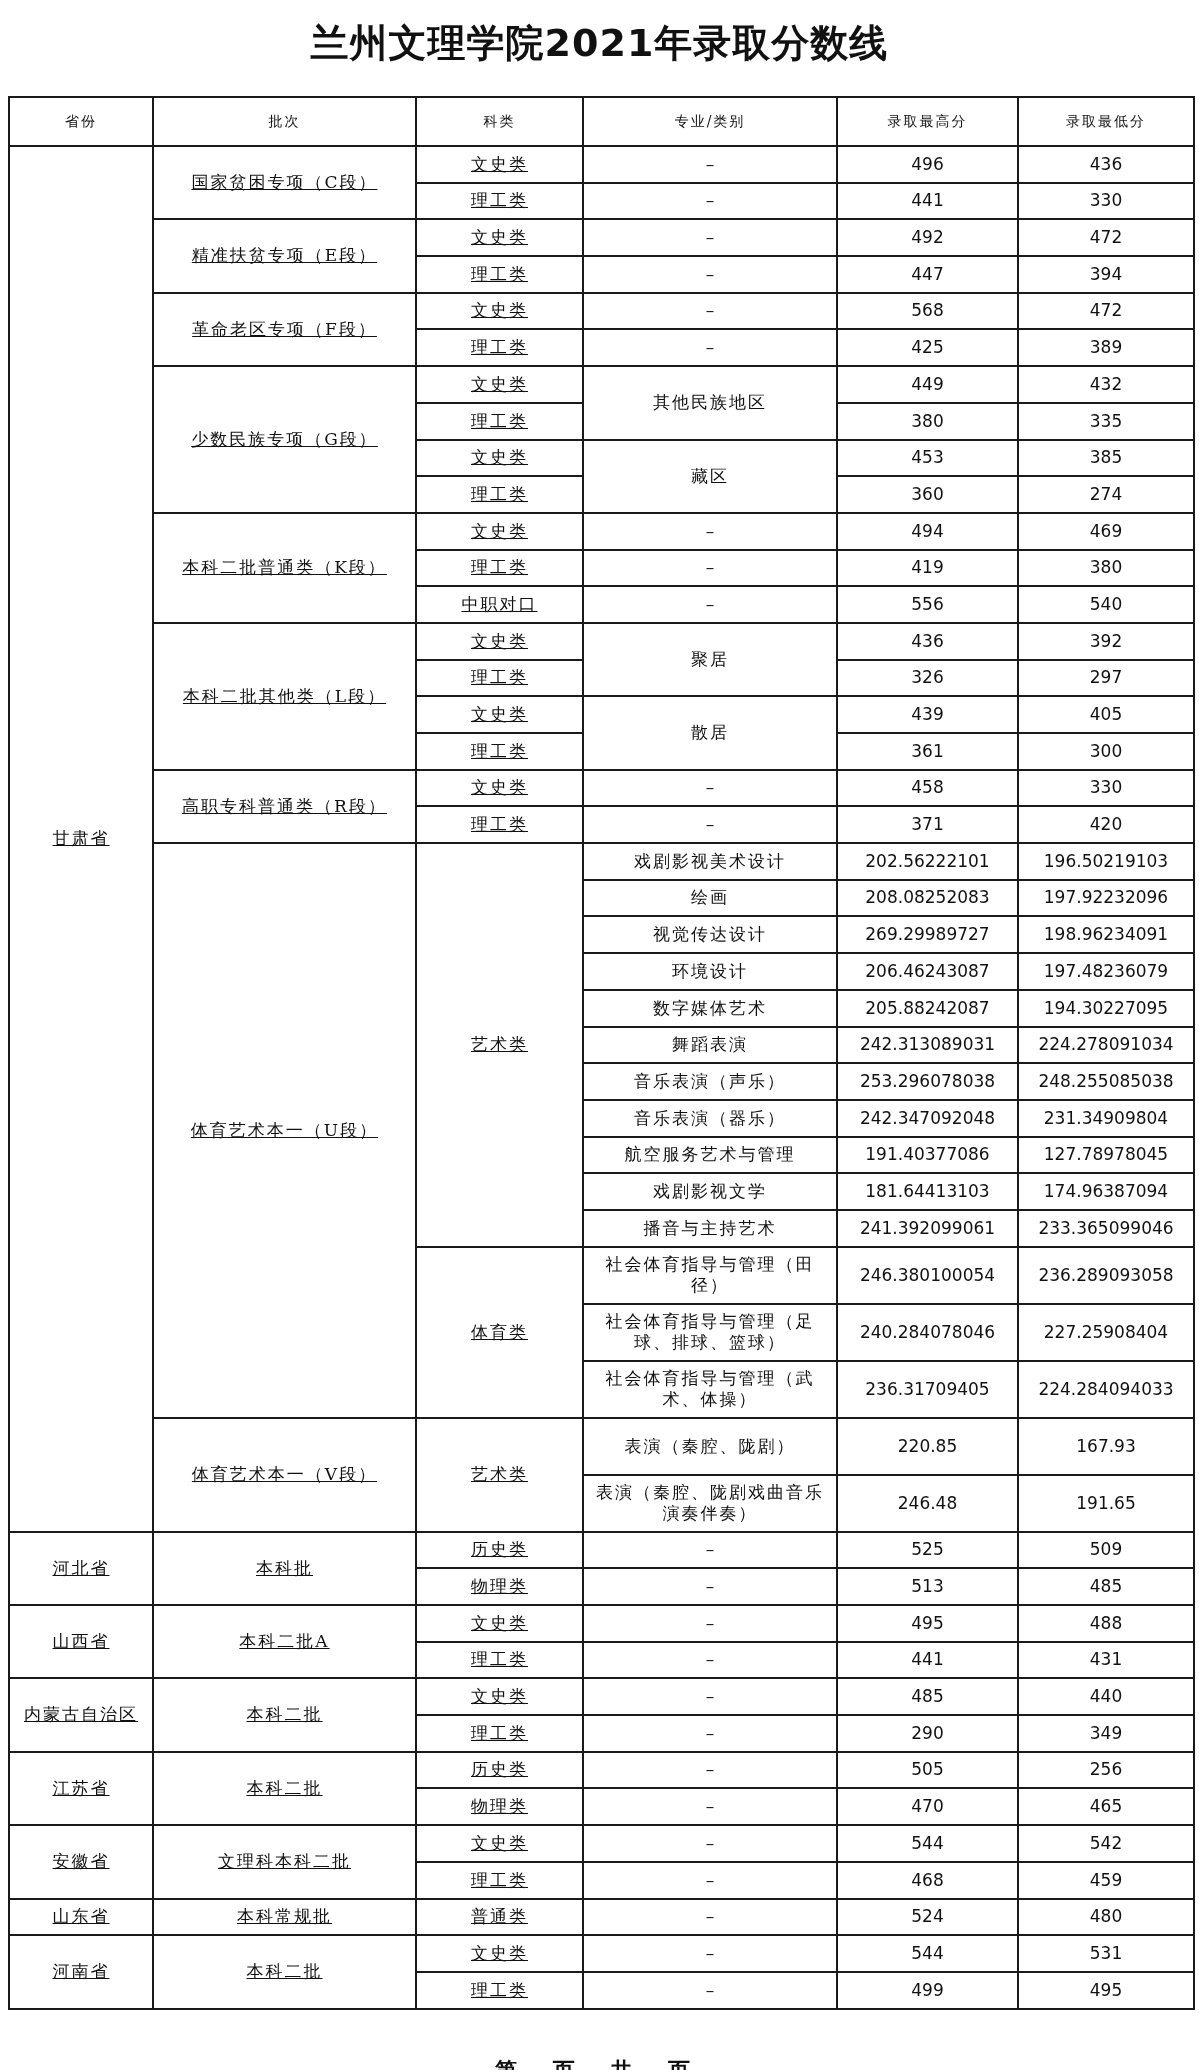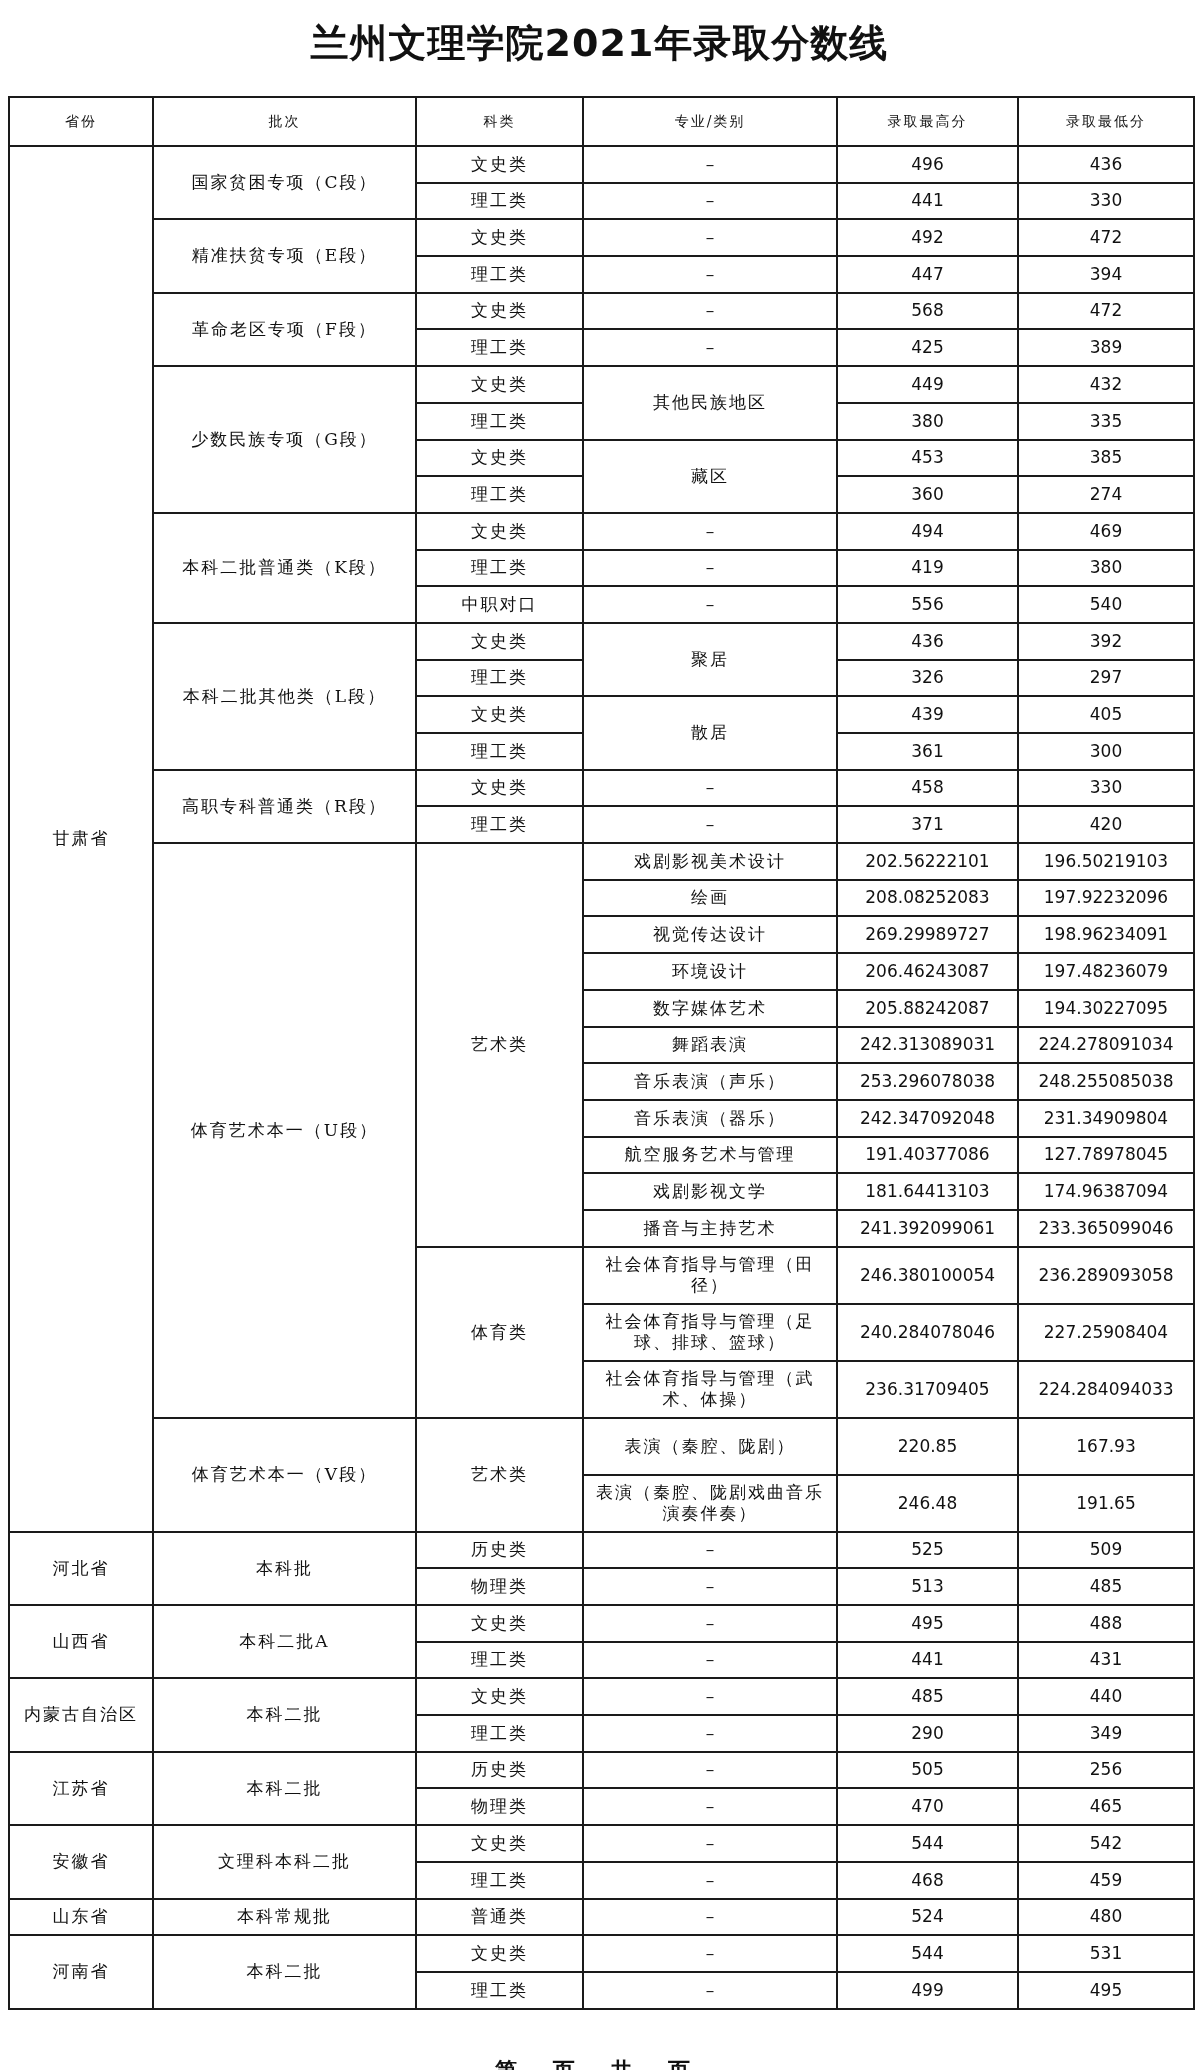--- a/index.html
+++ b/index.html
@@ -10,21 +10,21 @@
            font-weight: bold; letter-spacing: 1px; color: #111; }
   table.scores { position: absolute; top: 96px; left: 8px; width: 1185px;
                  border-collapse: collapse; table-layout: fixed; }
   table.scores td, table.scores th {
     border: 2px solid #1a1a1a; text-align: center; vertical-align: middle;
     padding: 0 4px; font-size: 17px; font-weight: normal; line-height: 1.25; }
   table.scores th { height: 47px; font-size: 14px; letter-spacing: 2px; }
   tr.std td { height: 34.7px; }
   tr.tall td { height: 55px; }
   td.num { font-family: "DejaVu Sans", "Liberation Sans", sans-serif; font-size: 17.5px; }
-  td.cjk { letter-spacing: 2px; }
+  td.cjk { letter-spacing: 2px; text-decoration: underline; }
   td.major { font-size: 17px; letter-spacing: 2px; }
   .footer { position: absolute; top: 2056px; left: 0; width: 1199px; text-align: center;
             font-size: 22px; letter-spacing: 14px; font-weight: bold; }
 </style>
 </head>
 <body>
 
 <div class="title">兰州文理学院2021年录取分数线</div>
 
 <table class="scores">

